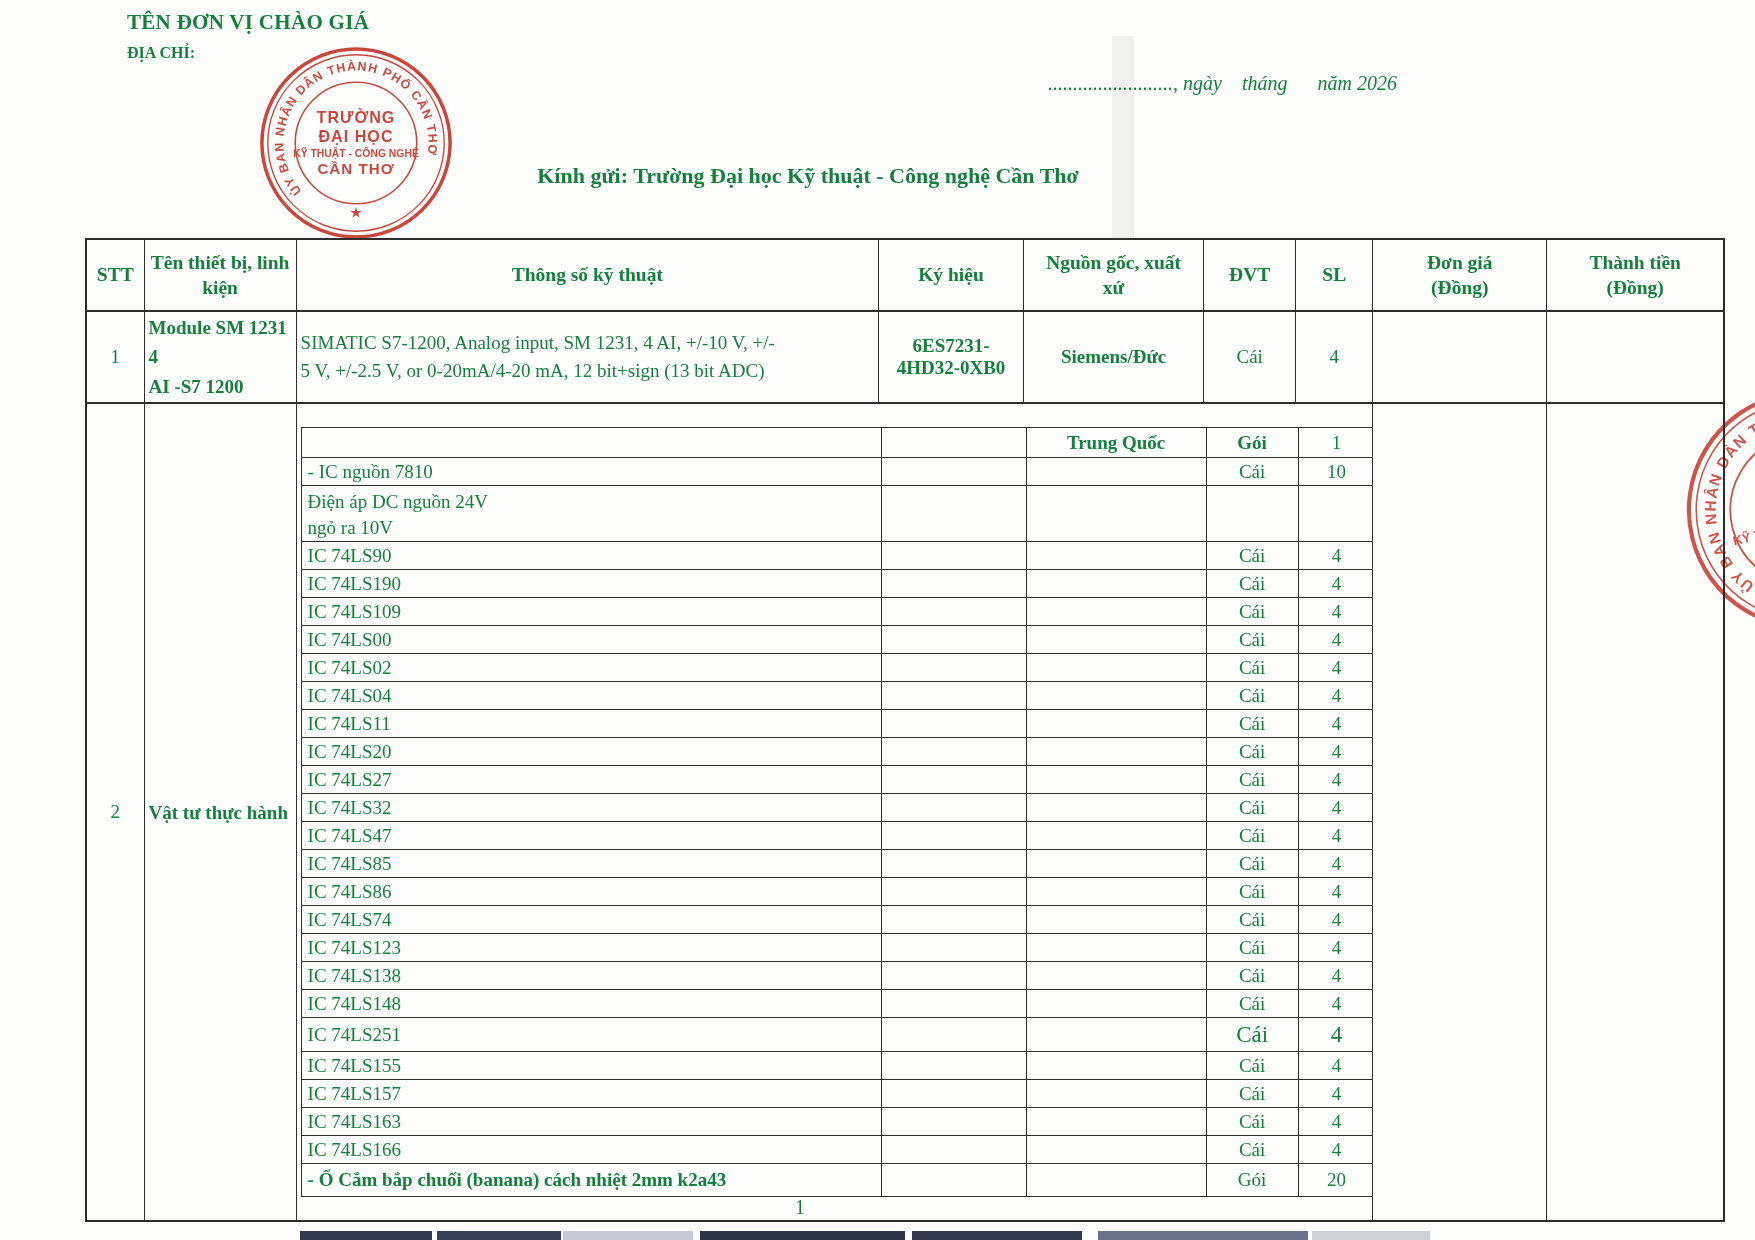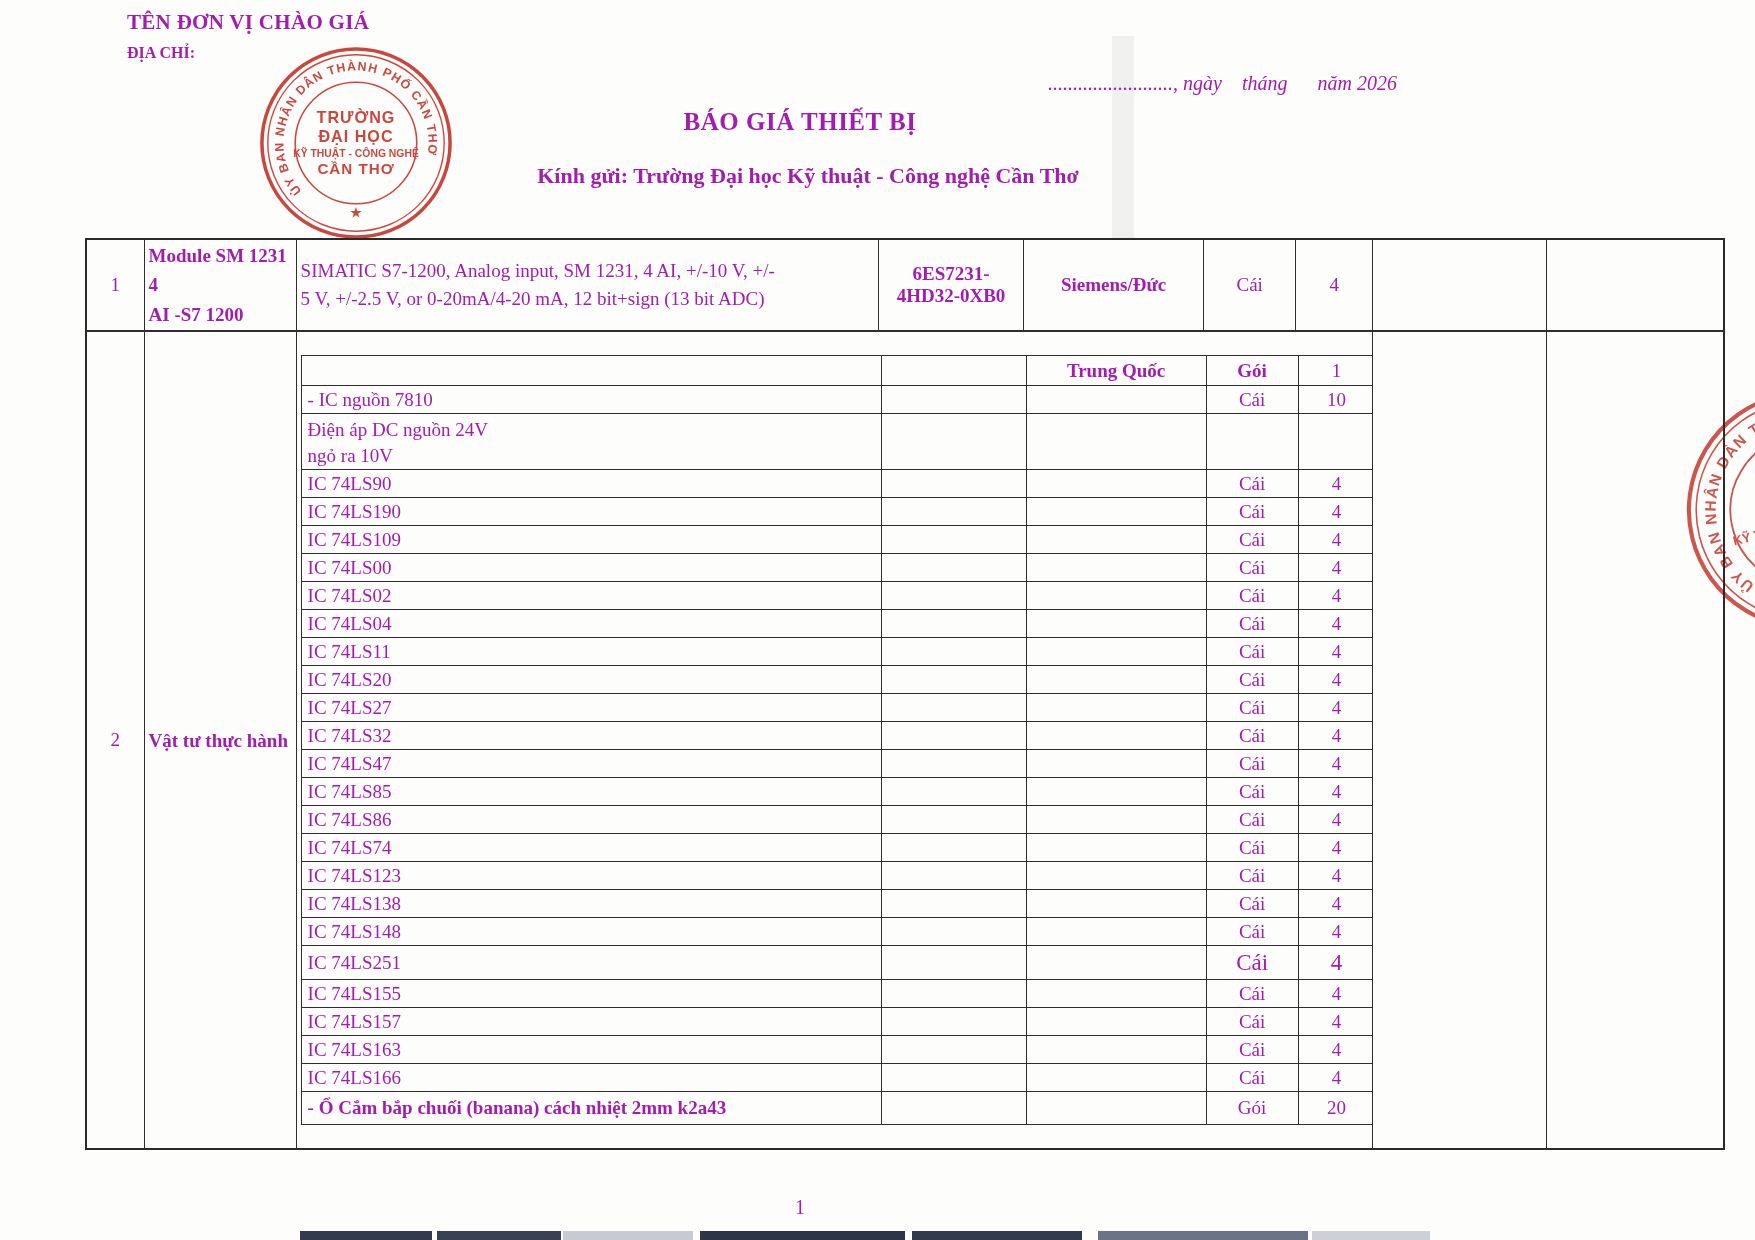--- a/index.html
+++ b/index.html
@@ -1,19 +1,19 @@
 <!DOCTYPE html>
 <html><head>
 <meta charset="utf-8">
 <style>
   html,body{margin:0;padding:0;}
   .page{
     position:relative; width:1755px; height:1240px;
     background:#fdfdfc; overflow:hidden;
-    font-family:"Liberation Serif", serif; color:#a21caf;
+    font-family:"Liberation Serif", serif; color:#15803d;
   }
   .abs{position:absolute;}
   .sender{left:127px; top:10px; font-size:21px; font-weight:bold; letter-spacing:.3px;}
   .addr{left:127px; top:44px; font-size:16px; font-weight:bold;}
   .dateline{left:1048px; top:72px; font-size:20px; font-style:italic; white-space:pre;}
   .title{left:0; top:108px; width:1600px; text-align:center; font-size:25px; font-weight:bold; letter-spacing:.5px;}
   .recipient{left:0; top:163px; width:1600px; text-align:center; font-size:22px; font-weight:bold;padding-left:8px;}
   .pagenum{left:0; top:1196px; width:1600px; text-align:center; font-size:20px;}
 
   
@@ -74,21 +74,20 @@
   <div class="abs strip" style="left:437px; width:124px; background:#3a4156;"></div>
   <div class="abs strip" style="left:563px; width:130px; background:#c7cad2;"></div>
   <div class="abs strip" style="left:700px; width:205px; background:#2e3547;"></div>
   <div class="abs strip" style="left:912px; width:170px; background:#333a4e;"></div>
   <div class="abs strip" style="left:1098px; width:210px; background:#6b7187;"></div>
   <div class="abs strip" style="left:1312px; width:118px; background:#cdd0d6;"></div>
 
   <div class="abs sender">TÊN ĐƠN VỊ CHÀO GIÁ</div>
   <div class="abs addr">ĐỊA CHỈ:</div>
   <div class="abs dateline">........................., ngày&nbsp;&nbsp;&nbsp;&nbsp;tháng&nbsp;&nbsp;&nbsp;&nbsp;&nbsp;&nbsp;năm 2026</div>
-  <div class="abs title">BÁO GIÁ THIẾT BỊ</div>
   <div class="abs recipient">Kính gửi: Trường Đại học Kỹ thuật - Công nghệ Cần Thơ</div>
 
   <svg class="abs stamp" viewBox="0 0 200 200">
     <g fill="none" stroke="#c5392e">
       <circle cx="100" cy="100" r="96" stroke-width="3.6"></circle>
       <circle cx="100" cy="100" r="90" stroke-width="1.4"></circle>
       <circle cx="100" cy="100" r="62" stroke-width="1.6"></circle>
     </g>
     <defs>
       <path id="ringpath" d="M 52.4,156.7 A 74,74 0 1 1 147.6,156.7" fill="none"></path>
@@ -122,20 +121,35 @@
         <col style="width:152px">
         <col style="width:582px">
       <col style="width:145px">
         <col style="width:180px">
         <col style="width:92px">
       <col style="width:77px">
         <col style="width:174px">
         <col style="width:177px">
     </colgroup>
     <tbody>
+        <tr class="hdr">
+      <th>STT</th>
+      <th>Tên thiết bị, linh
+kiện</th>
+      <th>Thông số kỹ thuật</th>
+      <th>Ký hiệu</th>
+      <th>Nguồn gốc, xuất
+xứ</th>
+      <th>ĐVT</th>
+      <th>SL</th>
+      <th>Đơn giá
+(Đồng)</th>
+      <th>Thành tiền
+(Đồng)</th>
+    </tr>
     <tr class="r1">
       <td class="c">1</td>
       <td class="name">Module SM 1231 4
 AI -S7 1200</td>
       <td class="specmain">SIMATIC S7-1200, Analog input, SM 1231, 4 AI, +/-10 V, +/-
 5 V, +/-2.5 V, or 0-20mA/4-20 mA, 12 bit+sign (13 bit ADC)</td>
       <td class="c b">6ES7231-
 4HD32-0XB0</td>
       <td class="c b">Siemens/Đức</td>
       <td class="c">Cái</td>

